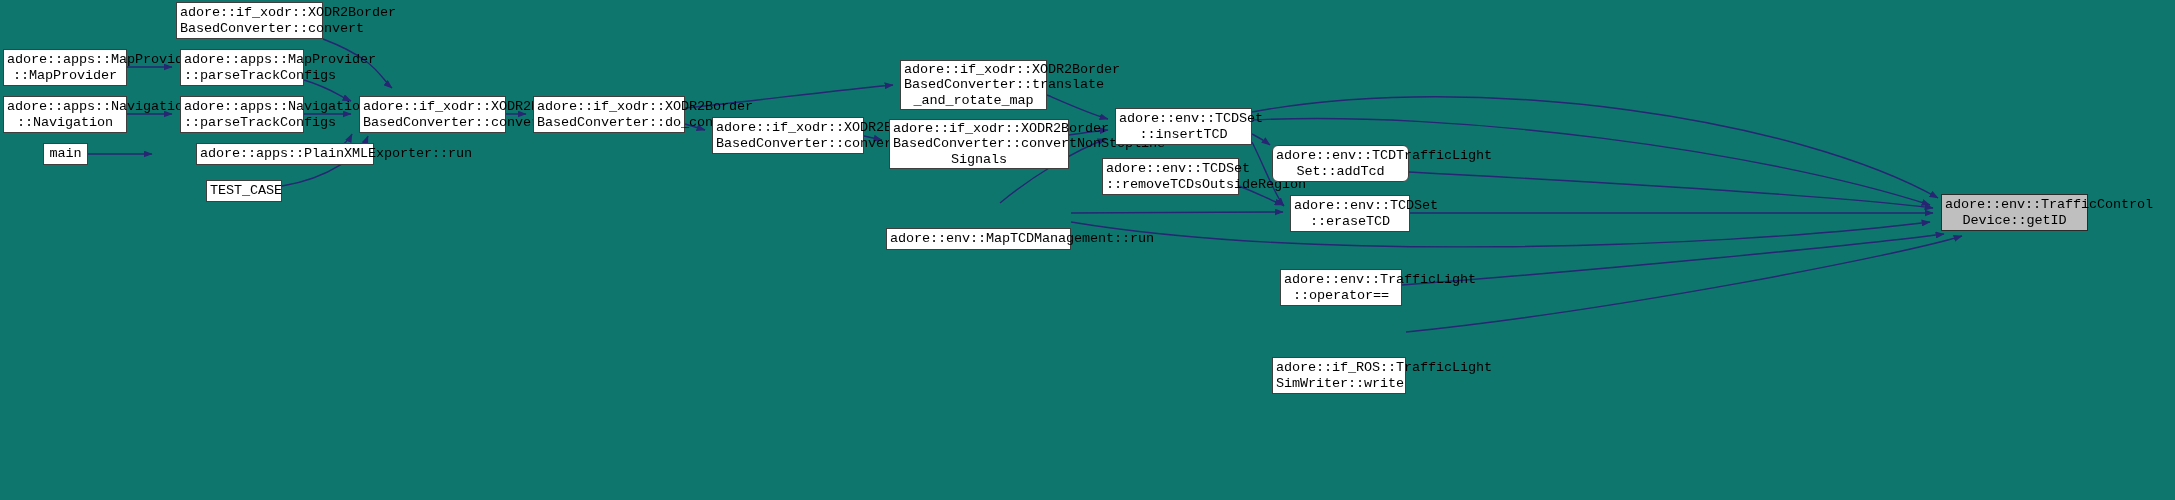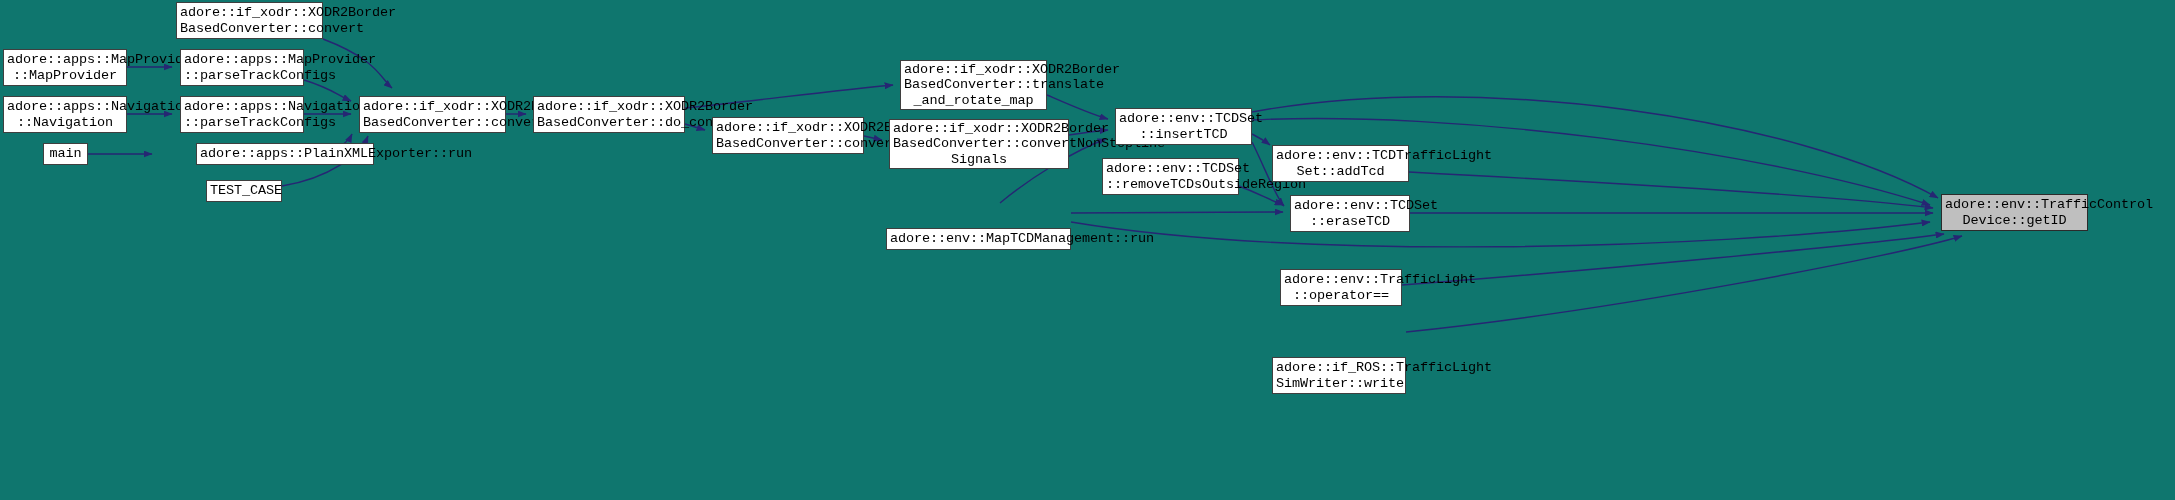--- a/index.html
+++ b/index.html
@@ -96,21 +96,21 @@
 BasedConverter::translate
 _and_rotate_map</span></div>
       <div class="node" style="left: 889px; top: 119px; width: 180px; height: 50px; background: rgb(255, 255, 255);"><span class="lbl">adore::if_xodr::XODR2Border
 BasedConverter::convertNonStopline
 Signals</span></div>
       <div class="node" style="left: 886px; top: 203px; width: 185px; height: 22px; background: rgb(255, 255, 255); margin-top: 25px;"><span class="lbl">adore::env::MapTCDManagement::run</span></div>
       <div class="node" style="left: 1115px; top: 108px; width: 137px; height: 37px; background: rgb(255, 255, 255);"><span class="lbl">adore::env::TCDSet
 ::insertTCD</span></div>
       <div class="node" style="left: 1102px; top: 158px; width: 137px; height: 37px; background: rgb(255, 255, 255);"><span class="lbl">adore::env::TCDSet
 ::removeTCDsOutsideRegion</span></div>
-      <div class="node" style="left: 1272px; top: 145px; width: 137px; height: 37px; background: rgb(255, 255, 255);"><span class="lbl">adore::env::TCDTrafficLight
+      <div class="node" style="left: 1272px; top: 145px; width: 137px; height: 37px; background: rgb(255, 255, 255); border-radius: 6px;"><span class="lbl">adore::env::TCDTrafficLight
 Set::addTcd</span></div>
       <div class="node" style="left: 1290px; top: 195px; width: 120px; height: 37px; background: rgb(255, 255, 255);"><span class="lbl">adore::env::TCDSet
 ::eraseTCD</span></div>
       <div class="node" style="left: 1280px; top: 269px; width: 122px; height: 37px; background: rgb(255, 255, 255);"><span class="lbl">adore::env::TrafficLight
 ::operator==</span></div>
       <div class="node" style="left: 1272px; top: 325px; width: 134px; height: 37px; background: rgb(255, 255, 255); margin-top: 32px;"><span class="lbl">adore::if_ROS::TrafficLight
 SimWriter::write</span></div>
       <div class="node target" style="left: 1941px; top: 194px; width: 147px; height: 37px; background: rgb(191, 191, 191); justify-content: flex-end;"><span class="lbl">adore::env::TrafficControl
 Device::getID</span></div>
     </div>

